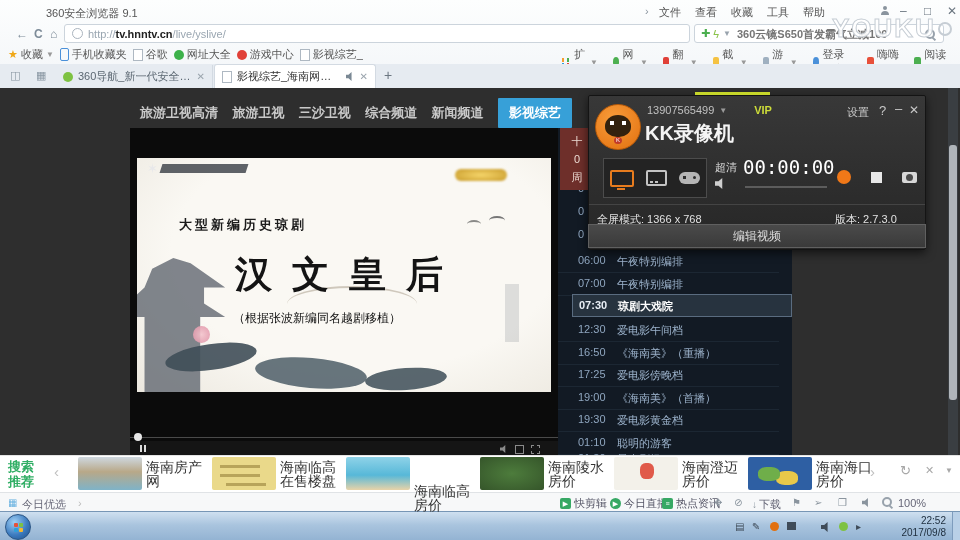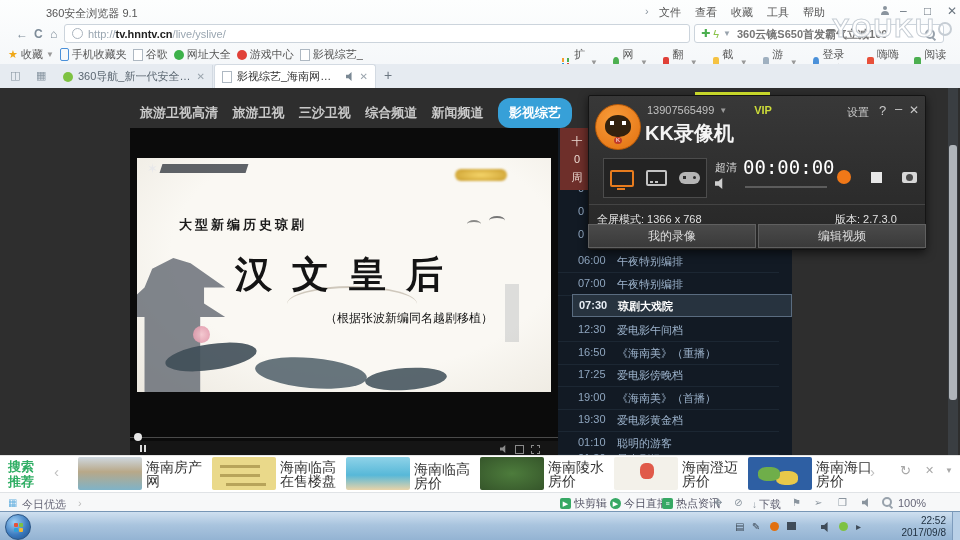--- a/index.html
+++ b/index.html
@@ -25,21 +25,21 @@
   .mag{width:6px;height:6px;border:2px solid #98a2ac;border-radius:50%;position:relative;display:inline-block}
   .mag::after{content:"";position:absolute;width:2px;height:4px;background:#98a2ac;left:6px;top:6px;transform:rotate(-45deg)}
   .user-ico{width:10px;height:10px;position:relative;display:inline-block}
   .user-ico::before{content:"";position:absolute;width:4px;height:4px;border-radius:50%;background:#8a949e;left:3px;top:0}
   .user-ico::after{content:"";position:absolute;width:8px;height:4px;border-radius:4px 4px 0 0;background:#8a949e;left:1px;top:5px}
   .grid4{width:4px;height:4px;background:#f59e2e;box-shadow:5px 0 0 #4caf50,0 5px 0 #2e9fd8,5px 5px 0 #e84a3a;display:inline-block;margin-right:7px;margin-bottom:4px}
   #watermark{color:rgba(255,255,255,.92);-webkit-text-stroke:1px #c6cdd4;font-weight:bold;font-size:26px;letter-spacing:2px;z-index:60}
   
   #page{left:0;top:88px;width:960px;height:367px;background:#2e2e2e;overflow:hidden}
   .chtab{color:#c9c9c9;font-size:13px;font-weight:bold}
-  .chtab.active{background:#37a0d8;color:#fff;padding:6px 11px;border-radius:12px}
+  .chtab.active{background:#37a0d8;color:#fff;padding:6px 11px;border-radius:1px}
   #video-black{left:130px;top:128px;width:428px;height:313px;background:#0b0b0b}
   #video-white{left:137px;top:158px;width:414px;height:234px;background:radial-gradient(ellipse at 55% 40%,#faf8f3 60%,#ece8df);overflow:hidden}
   .lotus{border-radius:50%;position:absolute;opacity:.9}
   #sched{left:558px;top:128px;width:234px;height:327px;background:#121a24;overflow:hidden}
   .srow{position:absolute;left:0;width:221px;height:22px;border-bottom:1px solid #1c2733;color:#8fa6bf;font-size:11px}
   .srow .st{position:absolute;left:20px;top:4px}
   .srow .sn{position:absolute;left:59px;top:4px;color:#9db4cd}
   .srow.current{left:14px;width:218px;background:#27333f;border:1px solid #5a6c80;height:21px}
   .srow.current .st{left:6px;color:#e8eef5;font-weight:bold}
   .srow.current .sn{left:45px;color:#fff;font-weight:bold}
@@ -217,21 +217,21 @@
 <div class="abs" id="video-black"></div>
 <div class="abs" id="video-white">
   <span class="abs" style="left:10px;top:3px;color:#e8e8ea;font-size:13px;z-index:2">✶</span>
   <div class="abs" style="left:24px;top:6px;width:86px;height:9px;background:rgba(55,60,68,.8);transform:skewX(-18deg)"></div>
   <div class="abs" style="left:318px;top:11px;width:52px;height:12px;border-radius:6px;background:radial-gradient(#f5d56a,#c89a2a);filter:blur(1px)"></div>
   <span class="abs" style="left:42px;top:58px;color:#1c1c1c;font-weight:bold;font-size:13px;letter-spacing:3px;font-family:'DejaVu Serif',serif">大型新编历史琼剧</span>
   <span class="abs" style="left:330px;top:62px;width:14px;height:6px;border-top:2px solid #8a8a88;border-radius:50%"></span>
   <span class="abs" style="left:352px;top:58px;width:16px;height:7px;border-top:2px solid #777;border-radius:50%"></span>
   <span class="abs" style="left:150px;top:128px;width:130px;height:34px;border-top:2px solid #cfc8bc;border-radius:50%"></span>
   <div class="abs" style="left:62px;top:92px;width:300px;text-align:center;color:#141414;font-size:37px;font-weight:bold;letter-spacing:20px;font-family:'DejaVu Serif',serif">汉文皇后</div>
-  <div class="abs" style="left:96px;top:152px;width:260px;text-align:right;color:#111;font-size:12px;font-family:'DejaVu Serif',serif">（根据张波新编同名越剧移植）</div>
+  <div class="abs" style="left:96px;top:152px;width:260px;text-align:left;color:#111;font-size:12px;font-family:'DejaVu Serif',serif">（根据张波新编同名越剧移植）</div>
   <div class="abs vtext" style="left:368px;top:126px;width:14px;height:58px;background:rgba(90,100,110,.18)"></div>
 
   <div class="abs" style="left:-4px;top:100px;width:96px;height:134px;background:#6a7078;opacity:.85;clip-path:polygon(42% 0,60% 4%,96% 22%,74% 22%,74% 34%,96% 44%,70% 44%,70% 100%,12% 100%,12% 44%,0 44%,0 30%,12% 22%,12% 22%,20% 8%)"></div>
   <div class="abs lotus" style="left:28px;top:186px;width:92px;height:26px;background:#3f4e58;transform:rotate(-8deg)"></div>
   <div class="abs lotus" style="left:118px;top:200px;width:112px;height:30px;background:#56666f;transform:rotate(5deg)"></div>
   <div class="abs lotus" style="left:228px;top:210px;width:82px;height:22px;background:#47565f;transform:rotate(-4deg)"></div>
   <div class="abs lotus" style="left:56px;top:168px;width:17px;height:17px;background:radial-gradient(#f3c4cd,#df8fa4)"></div>
 </div>
 
 <div class="abs" style="left:130px;top:437px;width:428px;height:1px;background:#4a4a4a;z-index:3"></div>
@@ -330,38 +330,37 @@
   <div class="abs row" style="left:248px;top:62px;width:80px;height:38px;justify-content:space-between">
     <span class="rec"></span>
     <span class="stop"></span>
     <span class="cam"></span>
   </div>
   <div class="abs" style="left:0;top:108px;width:336px;height:1px;background:#444"></div>
   <span class="abs" style="left:8px;top:116px;color:#e2e2e2">全屏模式: 1366 x 768</span>
   <span class="abs" style="left:246px;top:116px;color:#e2e2e2">版本: 2.7.3.0</span>
 </div>
 <div class="abs" id="kk-buttons">
-  <div class="kkbtn">我的录像</div>
   <div class="kkbtn">编辑视频</div>
 </div>
 
 <div class="abs" id="recbar"></div>
 <div class="abs" style="left:8px;top:459px;color:#2fae64;font-weight:bold;font-size:13px;line-height:15px;z-index:21">
   <div>搜索</div>
     <div>推荐</div>
 </div>
 <span class="abs" style="left:54px;top:463px;color:#c0c0c0;font-size:15px;z-index:21">‹</span>
 <div class="thumb" style="left:78px;background:linear-gradient(180deg,#cfd8e0,#b8a888 45%,#7fb3c8);z-index:21"></div>
 <div class="rlabel" style="left:146px;top:460px;z-index:21">海南房产网</div>
 <div class="thumb" style="left:212px;background:#ead98a;z-index:21">
     <div style="position:absolute;left:8px;top:8px;width:40px;height:3px;background:#b8a45a;box-shadow:0 9px 0 #b8a45a,6px 18px 0 #b8a45a"></div>
   </div>
 <div class="rlabel" style="left:280px;top:460px;z-index:21">海南临高在售楼盘</div>
 <div class="thumb" style="left:346px;background:linear-gradient(180deg,#8fd3e8,#57b8d8 55%,#e8d3a8);z-index:21"></div>
-<div class="rlabel" style="left:414px;top:462px;z-index:21">海南临高房价</div>
+<div class="rlabel" style="left:414px;top:484px;z-index:21">海南临高房价</div>
 <div class="thumb" style="left:480px;background:radial-gradient(#4d7c3c,#35552a);z-index:21"></div>
 <div class="rlabel" style="left:548px;top:460px;z-index:21">海南陵水房价</div>
 <div class="thumb" style="left:614px;background:#f3f1ea;z-index:21">
     <div style="position:absolute;left:26px;top:6px;width:14px;height:16px;background:#e05a4a;border-radius:40%"></div>
   </div>
 <div class="rlabel" style="left:682px;top:460px;z-index:21">海南澄迈房价</div>
 <div class="thumb" style="left:748px;background:#2e5fa3;z-index:21">
     <div style="position:absolute;left:10px;top:10px;width:22px;height:14px;background:#6fae4a;border-radius:40%;box-shadow:18px 4px 0 #e8c84a"></div>
   </div>
 <div class="rlabel" style="left:816px;top:460px;z-index:21">海南海口房价</div>

